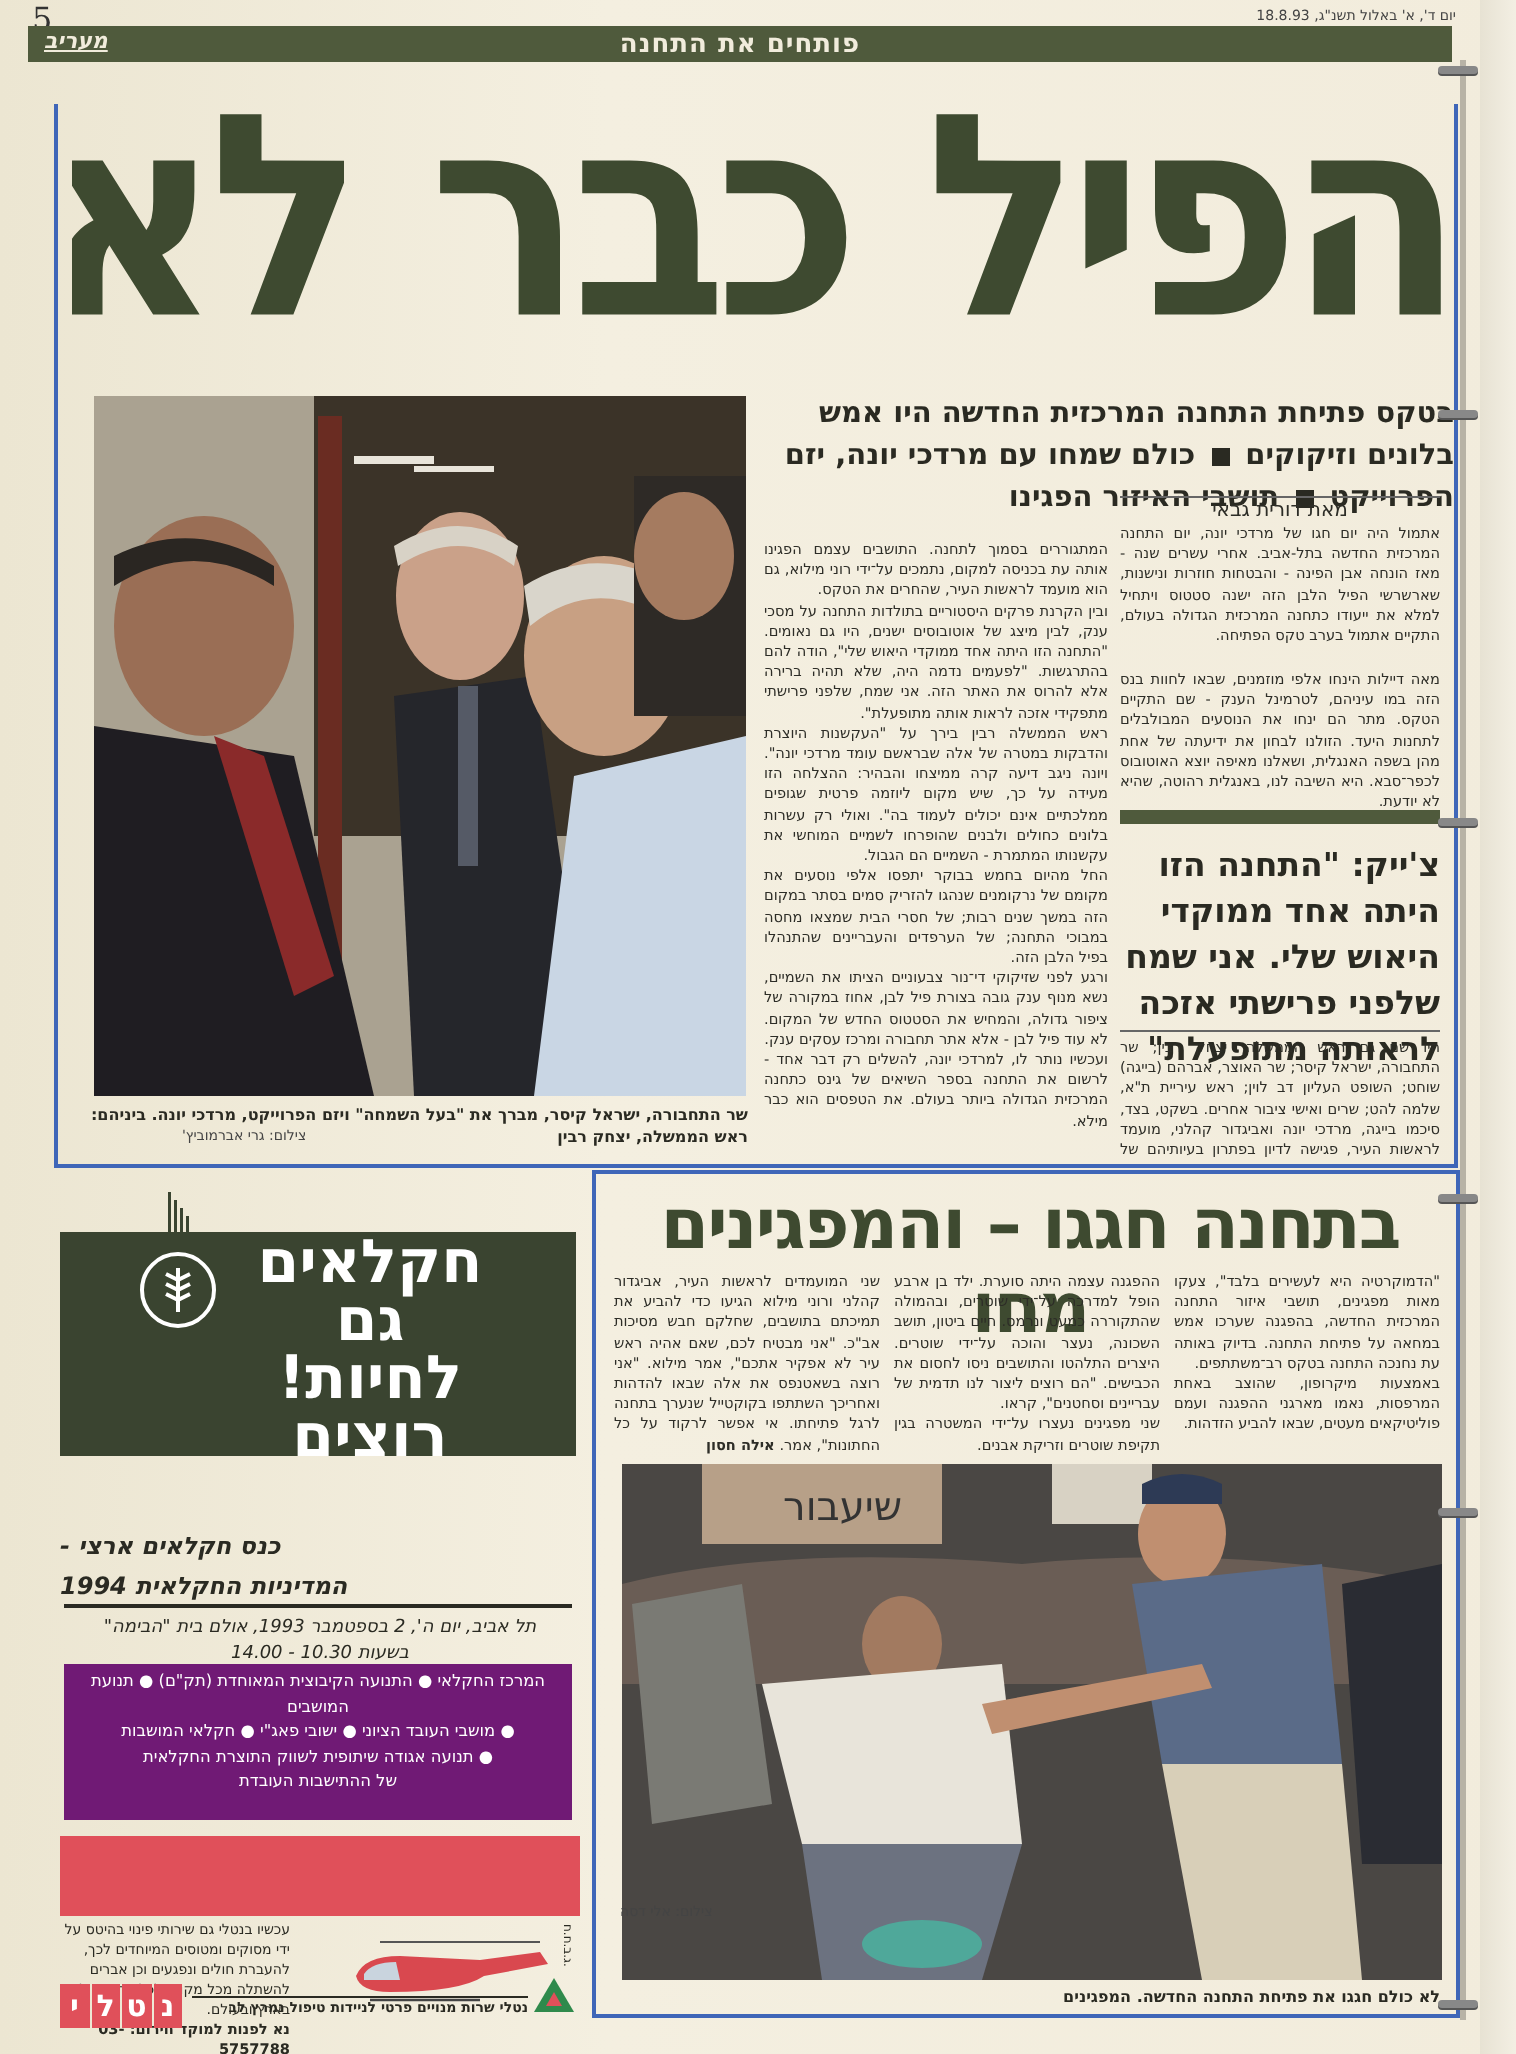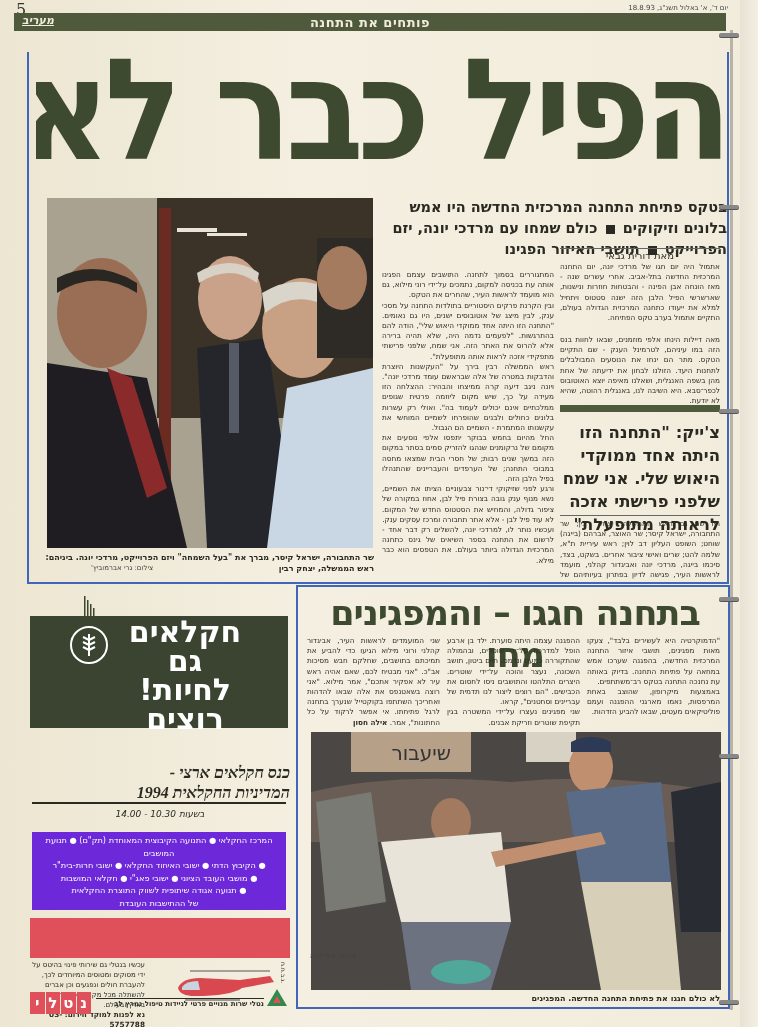--- a/index.html
+++ b/index.html
@@ -21,24 +21,24 @@
   .rule{position:absolute;background:#4f5a3c;}
   .pullquote{position:absolute;left:560px;top:421px;width:160px;direction:rtl;font-weight:bold;font-size:16.5px;line-height:23px;color:#2a2a22;}
   .caption{position:absolute;direction:rtl;font-weight:bold;font-size:8px;line-height:11px;color:#2a2a22;}
   .credit{position:absolute;direction:rtl;font-size:7px;color:#444;}
   .headline2{position:absolute;left:305px;top:592px;width:420px;text-align:center;direction:rtl;font-weight:900;font-size:35px;line-height:42px;color:#3e4a30;letter-spacing:-1px;}
   .photo2{left:311px;top:732px;width:410px;height:258px;background:linear-gradient(180deg,#8d806f 0%,#5d5a55 40%,#3e3d3c 100%);}
   .ad1{position:absolute;left:30px;top:616px;width:258px;height:112px;background:#3a4430;}
   .ad1-text{position:absolute;left:90px;top:617px;width:190px;direction:rtl;text-align:center;color:#fff;font-weight:900;font-size:30px;line-height:29px;}
   .ad1-logo{position:absolute;left:70px;top:626px;width:34px;height:34px;border:2px solid #fff;border-radius:50%;background:#3a4430;}
   .ad1-spikes{position:absolute;left:84px;top:596px;width:14px;height:30px;}
-  .ad1-sub{position:absolute;left:30px;top:763px;width:260px;direction:rtl;text-align:right;font-style:italic;font-weight:bold;font-size:16px;line-height:20px;color:#2a2a22;font-family:Liberation Serif, serif;}
+  .ad1-sub{position:absolute;left:30px;top:763px;width:260px;direction:rtl;text-align:left;font-style:italic;font-weight:bold;font-size:12px;line-height:20px;color:#2a2a22;}
   .ad1-rule{position:absolute;left:32px;top:802px;width:254px;height:2px;background:#2a2a22;}
   .ad1-venue{position:absolute;left:30px;top:808px;width:260px;direction:rtl;text-align:center;font-style:italic;font-size:9px;line-height:13px;color:#2a2a22;}
-  .ad1-box{position:absolute;left:32px;top:832px;width:254px;height:78px;background:#6d28d9;color:#fff;direction:rtl;text-align:center;font-size:8.2px;line-height:12.5px;padding-top:2px;box-sizing:border-box;}
+  .ad1-box{position:absolute;left:32px;top:832px;width:254px;height:78px;background:#701a75;color:#fff;direction:rtl;text-align:center;font-size:8.2px;line-height:12.5px;padding-top:2px;box-sizing:border-box;}
   .ad2{position:absolute;left:30px;top:918px;width:260px;height:96px;}
   .ad2-band{position:absolute;left:0;top:0;width:260px;height:40px;background:#e0505a;}
   .ad2-title{position:absolute;left:0;top:0;width:260px;height:40px;text-align:center;direction:rtl;color:#fff;font-weight:900;font-size:33px;line-height:40px;letter-spacing:3px;}
   .ad2-body{position:absolute;right:145px;top:42px;width:118px;direction:rtl;font-size:7px;line-height:10px;color:#2a2a22;}
   .ad2-body b{font-size:7.3px;}
   .ad2-logo{position:absolute;left:0;top:74px;width:62px;height:22px;display:flex;}
   .ad2-logo span{flex:1;background:#e0505a;color:#fff;font-weight:900;font-size:15px;text-align:center;line-height:22px;margin-right:1px;}
   .ad2-tag{position:absolute;left:66px;top:80px;width:168px;direction:rtl;font-weight:bold;font-size:7px;color:#2a2a22;border-top:1px solid #2a2a22;padding-top:1px;}
   .ad2-emblem{position:absolute;left:236px;top:70px;width:22px;height:22px;}
   .heli{position:absolute;left:140px;top:50px;width:110px;height:34px;}
@@ -134,25 +134,25 @@
   <div>גם</div>
   <div>לחיות!</div>
   <div>רוצים</div>
 </div>
 <div class="ad1-sub">
   <div>כנס חקלאים ארצי -</div>
   <div>המדיניות החקלאית 1994</div>
 </div>
 <div class="ad1-rule"></div>
 <div class="ad1-venue">
+  <div>תל אביב, יום ה', 2 בספטמבר 1993, אולם בית "הבימה"</div>
   <div>בשעות 10.30 - 14.00</div>
 </div>
 <div class="ad1-box">
   <div>המרכז החקלאי ● התנועה הקיבוצית המאוחדת (תק"ם) ● תנועת המושבים</div>
-  <div>● הקיבוץ הדתי ● ישובי האיחוד החקלאי ● ישובי חרות-בית"ר</div>
   <div>● מושבי העובד הציוני ● ישובי פאג"י ● חקלאי המושבות</div>
   <div>● תנועה אגודה שיתופית לשווק התוצרת החקלאית</div>
   <div>של ההתישבות העובדת</div>
 </div>
 
 <div class="ad2">
   <div class="ad2-band"></div>
   <svg class="heli" viewBox="0 0 110 34">
     <line x1="20" y1="3" x2="100" y2="3" stroke="#555" stroke-width="1"></line>
     <path d="M8 20 Q12 10 30 10 L70 12 L100 8 L104 14 L72 20 Q60 28 25 28 Q10 28 8 20Z" fill="#d9484f"></path>

